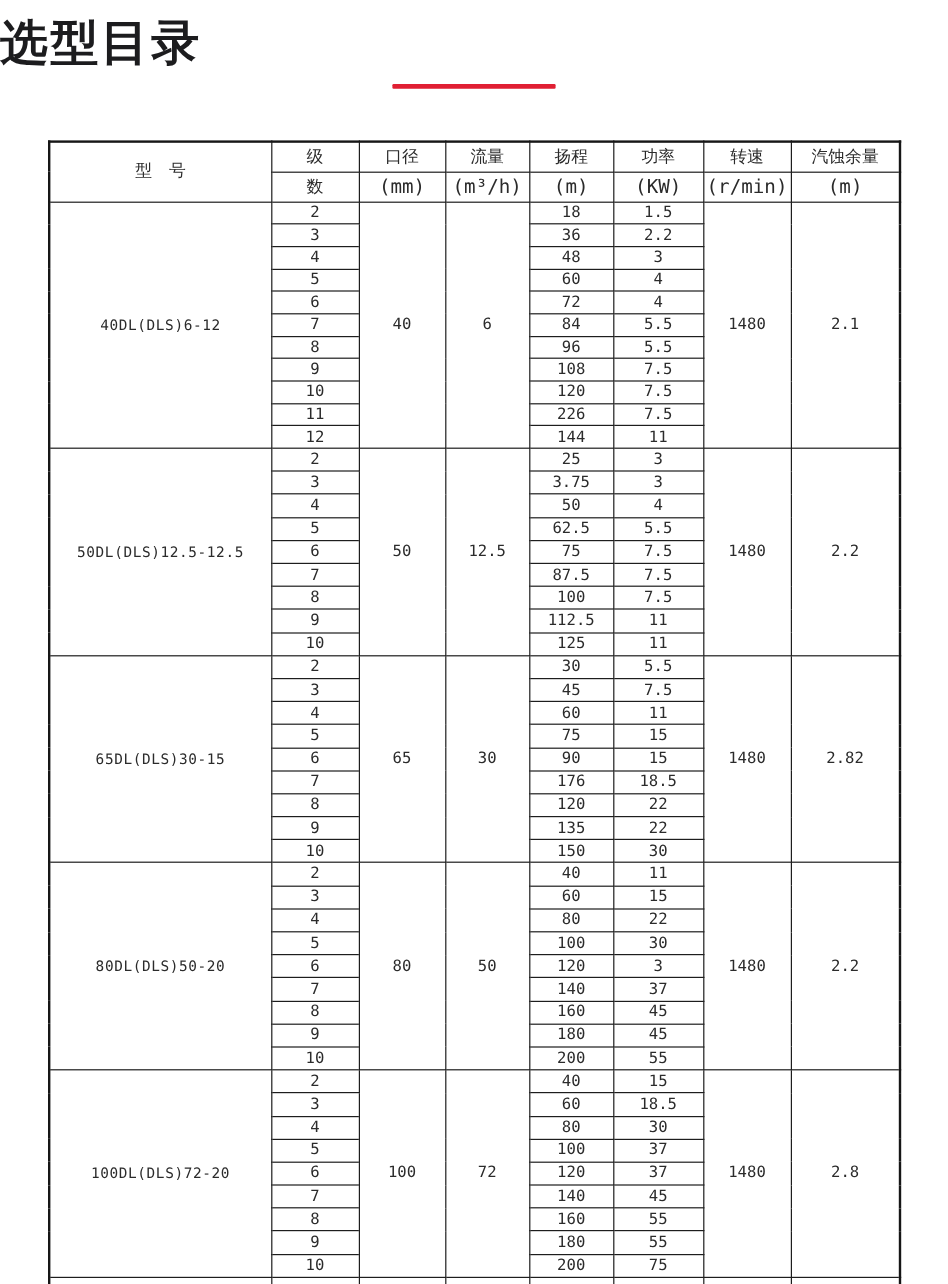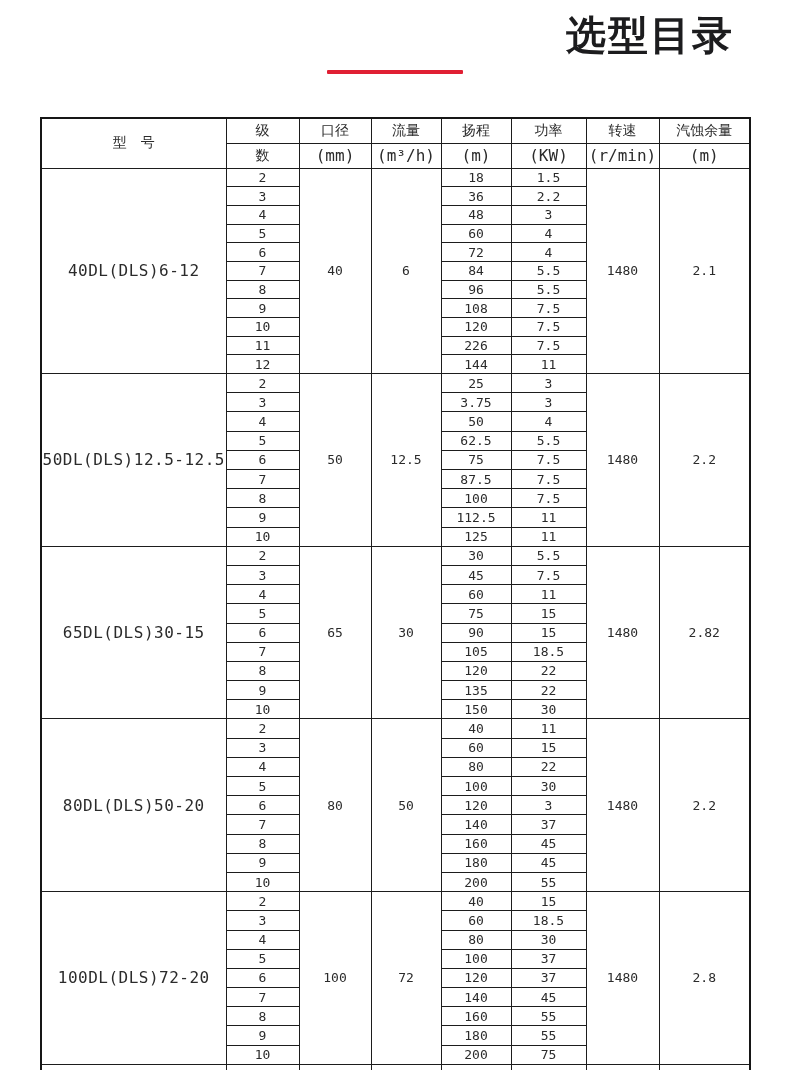--- a/index.html
+++ b/index.html
@@ -7,21 +7,21 @@
     width: 790px; height: 1070px;
     background: #ffffff;
     overflow: hidden;
     position: relative;
     font-family: "DejaVu Sans Mono", "Liberation Mono", monospace;
   }
   .page-title {
     position: absolute;
     top: 8px; left: 0;
     width: 734px;
-    text-align: right;
+    text-align: left;
     font-family: "DejaVu Sans", "Liberation Sans", sans-serif;
     font-weight: bold;
     font-size: 40px;
     letter-spacing: 2px;
     color: #1c1c1e;
   }
   .title-underline {
     position: absolute;
     top: 70px; left: 327px;
     width: 136px; height: 4px;
@@ -51,21 +51,21 @@
     font-size: 14px;
   }
   thead th.unit {
     font-family: "DejaVu Sans Mono", "Liberation Mono", monospace;
     font-size: 16px;
   }
   tr.h1 { height: 18.7px; }
   tr.h2 { height: 19.2px; }
   tr.partial { height: 12px; }
   td.num { font-size: 13px; }
-  td.model { font-size: 16px; letter-spacing: 0.5px; }
+  td.model { font-size: 12px; letter-spacing: 0.5px; }
 </style>
 </head>
 <body>
 
 <div class="page-title">选型目录</div>
 <div class="title-underline" style="background: rgb(224, 31, 51);"></div>
 
 <table class="sel">
   <colgroup>
     <col style="width:185px">
@@ -234,21 +234,21 @@
         <td class="num">75</td>
         <td class="num">15</td>
       </tr>
       <tr class="h2">
         <td class="num">6</td>
         <td class="num">90</td>
         <td class="num">15</td>
       </tr>
       <tr class="h2">
         <td class="num">7</td>
-        <td class="num">105</td>
+        <td class="num">176</td>
         <td class="num">18.5</td>
       </tr>
       <tr class="h2">
         <td class="num">8</td>
         <td class="num">120</td>
         <td class="num">22</td>
       </tr>
       <tr class="h2">
         <td class="num">9</td>
         <td class="num">135</td>

